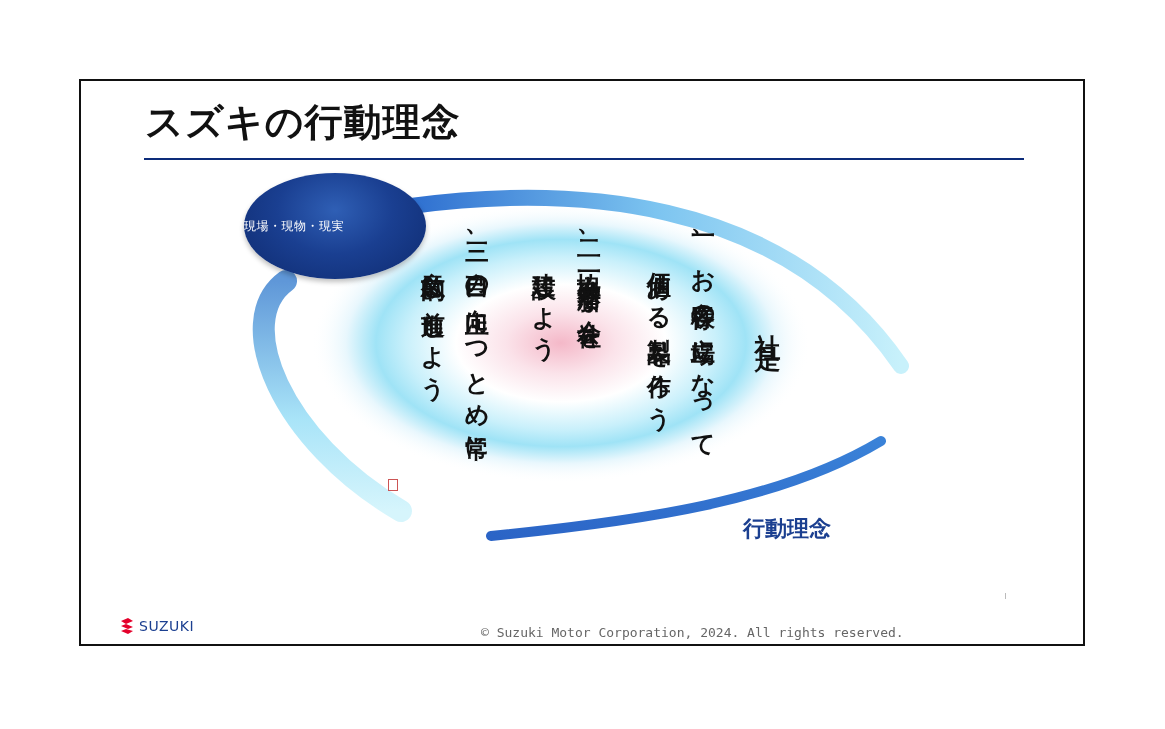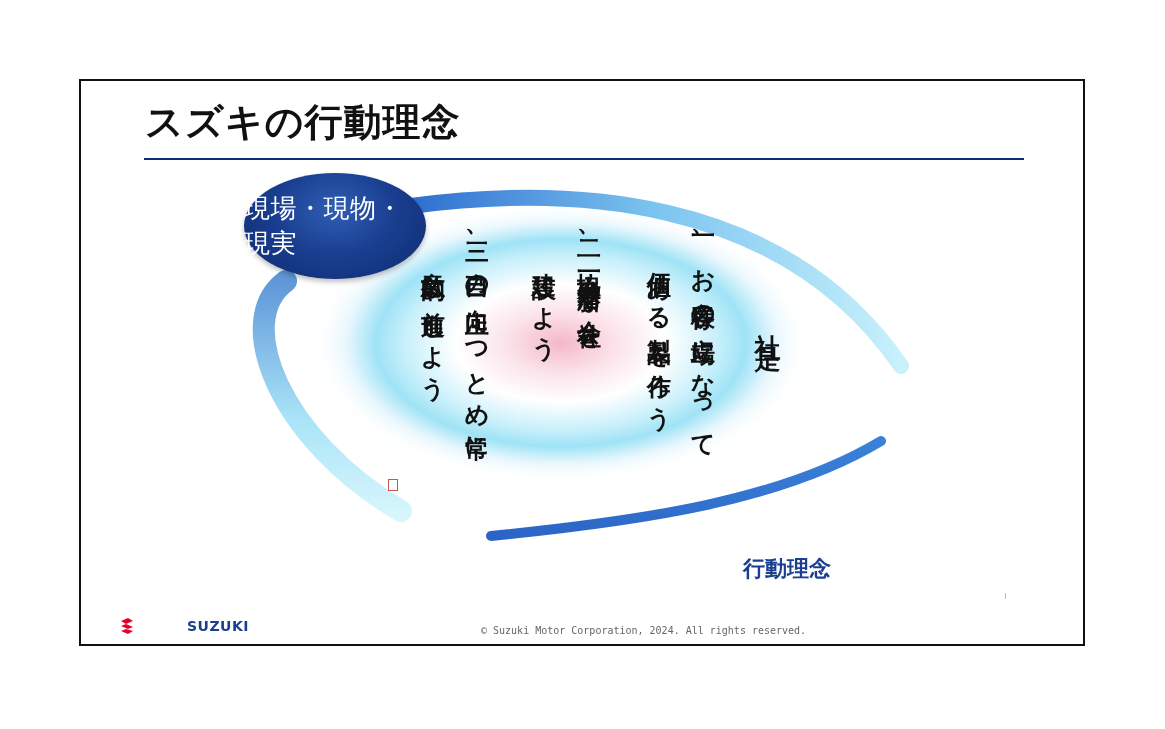--- a/index.html
+++ b/index.html
@@ -1,30 +1,30 @@
 <!DOCTYPE html>
 <html><head>
 <meta charset="utf-8">
 <style>
   html, body { margin:0; padding:0; background:#ffffff; }
   body { width:1165px; height:729px; position:relative; overflow:hidden; font-family:"DejaVu Sans", sans-serif; }
   .slide { position:absolute; left:79px; top:79px; width:1006px; height:567px; border:2px solid #111; box-sizing:border-box; background:#fff; overflow:hidden; }
   .title { position:absolute; left:64px; top:16px; font-size:38px; font-weight:bold; color:#111; letter-spacing:1px; font-family:"DejaVu Sans", sans-serif; }
   .title-rule { position:absolute; left:63px; top:77px; width:880px; height:2px; background:#0d2c7a; }
   .diagram { position:absolute; left:0; top:0; width:1006px; height:567px; }
-  .node { position:absolute; display:flex; align-items:center; justify-content:flex-start; color:#fff; font-size:26px; border-radius:50%;
+  .node { position:absolute; display:flex; align-items:center; justify-content:flex-start; color:#fff; font-size:12px; border-radius:50%;
           background: radial-gradient(ellipse at 50% 35%, #2f5fb5 0%, #1a3f91 45%, #0e2a6e 100%);
           box-shadow: 0 3px 5px rgba(0,0,0,0.25); font-family:"DejaVu Sans", sans-serif; letter-spacing:0.5px; }
   .creed { position:absolute; writing-mode:vertical-rl; font-family:"DejaVu Serif", serif; font-weight:bold; color:#111; font-size:24px; line-height:1; letter-spacing:3px; }
-  .label-kodo { position:absolute; left:662px; top:433px; font-size:22px; font-weight:bold; color:#1b3f90; font-family:"DejaVu Serif", serif;margin-top:40px; }
+  .label-kodo { position:absolute; left:662px; top:433px; font-size:22px; font-weight:bold; color:#1b3f90; font-family:"DejaVu Serif", serif; }
   .seal { position:absolute; left:307px; top:398px; width:10px; height:12px; background:#fff; border:1px solid #c55; box-sizing:border-box; }
   .logo { position:absolute; left:38px; top:537px; display:flex; align-items:center; gap:4px; }
   .logo-s { width:16px; height:16px; }
-  .logo-text { font-family:"DejaVu Sans", sans-serif; font-weight:bold; font-size:14px; color:#1b3f90; letter-spacing:0.5px;margin-left:48px; }
-  .copyright { position:absolute; left:400px; top:544px; font-size:10px; color:#666; font-family:"DejaVu Sans Mono", monospace; }
+  .logo-text { font-family:"DejaVu Sans", sans-serif; font-weight:normal; font-size:14px; color:#1b3f90; letter-spacing:0.5px; }
+  .copyright { position:absolute; left:400px; top:544px; font-size:13px; color:#666; font-family:"DejaVu Sans Mono", monospace; }
   .tick { position:absolute; left:924px; top:512px; width:1px; height:6px; background:#bbb; }
 </style>
 </head>
 <body>
 
 <div class="slide">
   <div class="title">スズキの行動理念</div>
   <div class="title-rule"></div>
 
   <svg class="diagram" viewBox="0 0 1006 567" xmlns="http://www.w3.org/2000/svg">

